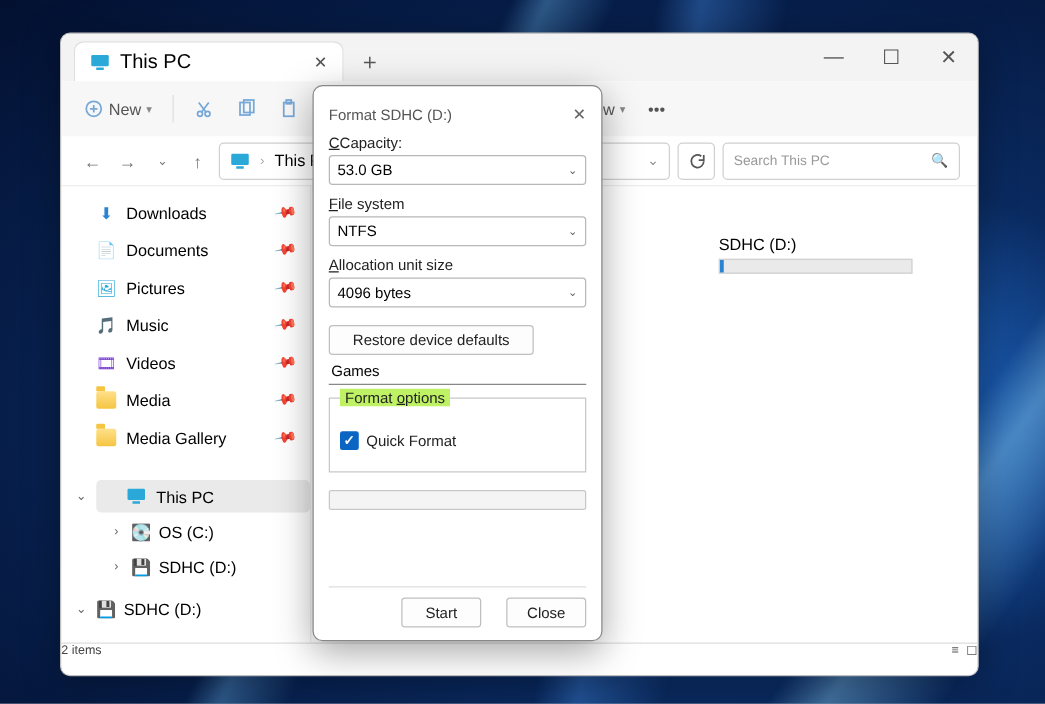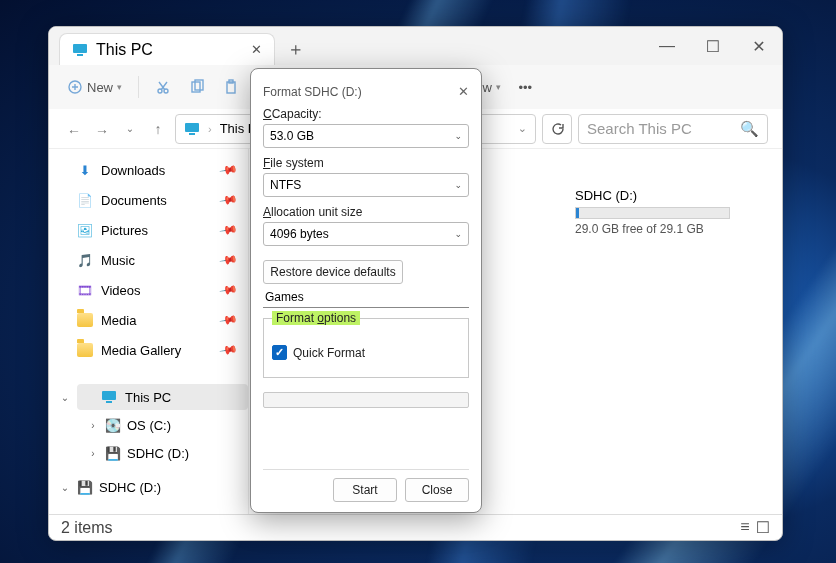--- a/index.html
+++ b/index.html
@@ -42,21 +42,21 @@
   .sep { width:1px; height:22px; background:#e0e0e0; margin:0 6px; }
 
   .addr-row { height:40px; display:flex; align-items:center; gap:6px; padding:0 14px; border-bottom:1px solid #eee; }
   .nav-ico { width:22px; height:22px; display:flex; align-items:center; justify-content:center; color:#777; font-size:14px; }
   .addr { flex:1; height:30px; border:1px solid #d0d0d0; border-radius:4px; display:flex; align-items:center;
           gap:8px; padding:0 8px; font-size:13px; }
   .addr svg{width:16px;height:16px}
   .crumb-sep{color:#aaa;font-size:11px}
   .pathchev{margin-left:auto;color:#888;font-size:11px}
   .refresh-box{width:30px;height:30px;border:1px solid #d0d0d0;border-radius:4px;display:flex;align-items:center;justify-content:center}
-  .searchbox{width:190px;height:30px;border:1px solid #d0d0d0;border-radius:4px;display:flex;align-items:center;padding:0 8px;font-size:15px;color:#9a9a9a;justify-content:space-between}
+  .searchbox{width:190px;height:30px;border:1px solid #d0d0d0;border-radius:4px;display:flex;align-items:center;padding:0 8px;font-size:11px;color:#9a9a9a;justify-content:space-between}
 
   .body { flex:1; display:flex; }
   .sidebar { width:200px; border-right:1px solid #eee; padding:6px 0; overflow:hidden; font-size:13px; }
   .qitem { height:30px; display:flex; align-items:center; padding-left:28px; gap:8px; position:relative; }
   .pin { position:absolute; right:12px; color:#888; font-size:12px; transform:rotate(35deg); }
   .ic { width:16px; height:16px; display:flex; align-items:center; justify-content:center; }
   .qitem.sel { background:#eaeaea; border-radius:4px; margin:0 4px; padding-left:24px; }
   .tree-row{height:28px; display:flex; align-items:center; padding-left:10px; gap:6px;}
   .tree-caret{font-size:10px;color:#666;width:12px;text-align:center}
   .tree-row.sub{padding-left:38px}
@@ -66,42 +66,42 @@
   .caretdown{font-size:10px;color:#555}
   .drive-row{display:flex;gap:30px;padding:14px 0 0 42px}
   .drive{display:flex;gap:10px;width:200px}
   .drive-ico{width:32px;height:32px}
   .drive-name{font-size:13px}
   .bar{width:155px;height:12px;background:#eaeaea;margin-top:4px;border:1px solid #d0d0d0;position:relative}
   .bar-fill{position:absolute;inset:0;width:3px;background:#2a84d2}
   .free{font-size:12px;color:#555;margin-top:3px}
   .checkbox-dummy{width:14px;height:14px;border:1px solid #999;margin-right:2px;margin-top:1px}
 
-  .status{height:26px;border-top:1px solid #ddd;display:flex;align-items:center;padding:0 12px;font-size:16px;color:#444;gap:12px}
+  .status{height:26px;border-top:1px solid #ddd;display:flex;padding:0 0;font-size:10px;color:#444;gap:12px}
   .status .viewbtns{margin-left:auto;display:flex;gap:6px;color:#555}
 
   
   .dialog{position:absolute;left:250px;top:68px;width:232px;height:445px;background:#fff;border:1px solid #888;
           border-radius:8px;box-shadow:0 8px 30px rgba(0,0,0,.35);padding:8px 12px 10px;display:flex;flex-direction:column;font-size:12px;color:#222}
   .dlg-title{display:flex;align-items:flex-end;height:22px;font-size:12px;color:#555}
   .dlg-close{margin-left:auto;font-size:13px;color:#666}
   .dlg-label{margin-top:8px}
   .underline{text-decoration:underline;text-decoration-style:solid}
   .dlg-select{height:24px;border:1px solid #b8b8b8;border-radius:3px;display:flex;align-items:center;justify-content:space-between;padding:0 6px;margin-top:3px;font-size:12px}
   .dlg-select .v{color:#000}
   .dlg-select .dc{font-size:9px;color:#555}
   .dlg-btn{height:24px;border:1px solid #bfbfbf;border-radius:3px;display:flex;align-items:center;justify-content:center;font-size:12px;background:#fdfdfd}
-  .dlg-btn.small{width:140px;margin-top:14px}
+  .dlg-btn.small{width:164px;margin-top:14px}
   .dlg-input{height:22px;border:none;border-bottom:1px solid #888;font-size:12px;padding:2px 2px;margin-top:2px;outline:none;width:100%}
   .fieldset{border:1px solid #c8c8c8;margin-top:10px;padding:26px 8px 12px;position:relative;height:60px}
   .fieldset .legend{position:absolute;left:8px;top:-8px;background:#bef264;padding:0 4px;font-size:12px}
   .chkrow{display:flex;align-items:center;gap:6px}
   .chk{width:15px;height:15px;border:1px solid #0a66c2;background:#0a66c2;display:flex;align-items:center;justify-content:center;color:#fff;font-size:11px;font-weight:bold;border-radius:2px}
   .progress{height:16px;border:1px solid #c8c8c8;border-radius:2px;margin-top:14px;background:#f4f4f4}
-  .dlg-footer{margin-top:auto;border-top:1px solid #ddd;padding-top:8px;display:flex;gap:8px;justify-content:flex-end}
+  .dlg-footer{margin-top:auto;border-top:1px solid #ddd;padding-top:8px;display:flex;gap:20px;justify-content:flex-end}
   .dlg-footer .dlg-btn{width:64px}
 
   .folder-ico{width:16px;height:14px;background:linear-gradient(#ffe08a,#f5c542);border-radius:2px;position:relative}
   .folder-ico::before{content:"";position:absolute;left:0;top:-4px;width:7px;height:4px;background:#f5c542;border-radius:1px 1px 0 0}
 </style>
 </head>
 <body>
 
 <div class="window">
 
@@ -303,21 +303,20 @@
                 <rect x="17" y="4" width="11" height="11" fill="#2aa8d8"></rect>
               </svg>
           </div>
         </div>
         <div class="drive" style="margin-left:200px">
           <div>
             <div class="drive-name">SDHC (D:)</div>
             <div class="bar">
                 <div class="bar-fill"></div>
               </div>
-            <div class="free">29.0 GB free of 29.1 GB</div>
           </div>
         </div>
       </div>
     </div>
   </div>
 
   <div class="status">
     <span>2 items</span>
     <span class="viewbtns">
       <span>≡</span>

